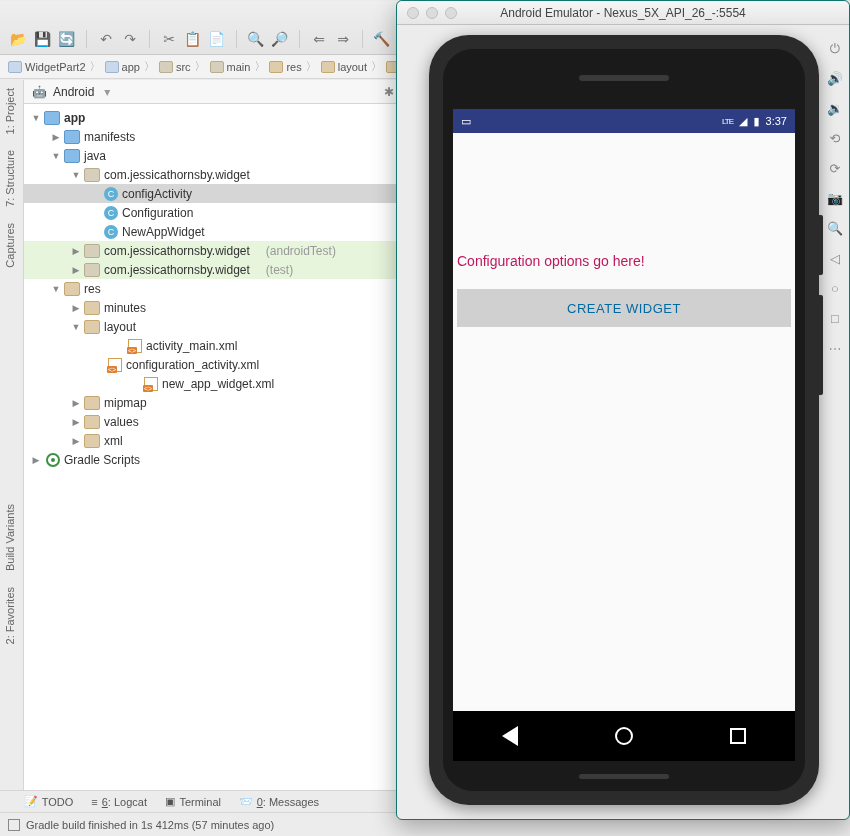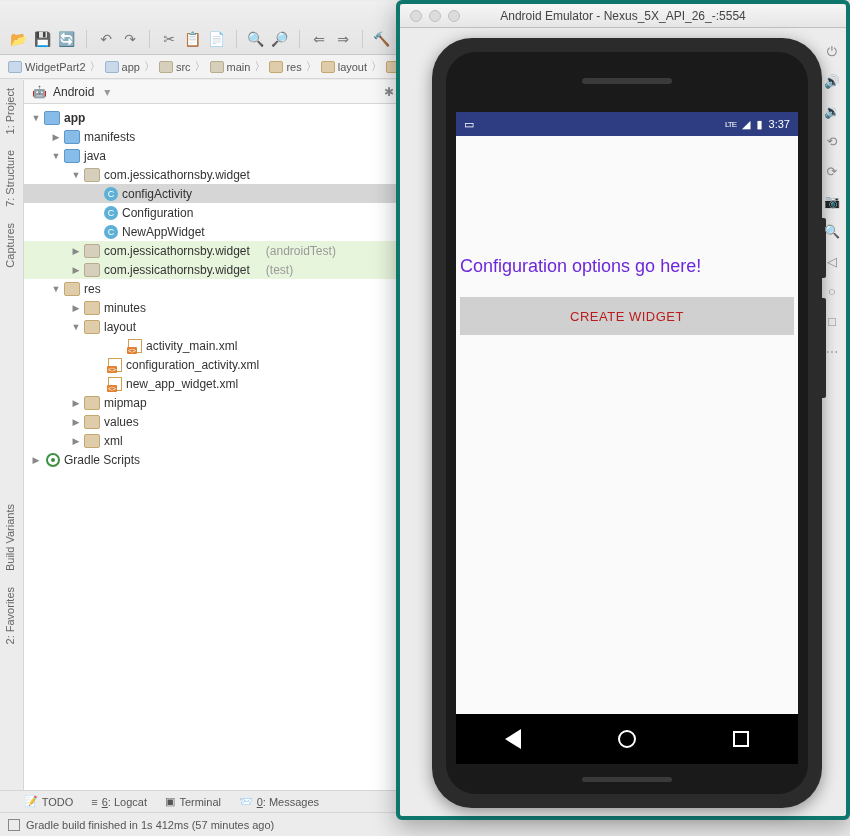--- a/index.html
+++ b/index.html
@@ -53,33 +53,33 @@
 .gutter-tab { writing-mode: vertical-rl; transform: rotate(180deg); font-size: 11px; color: #666; padding: 8px 4px; display: flex; align-items: center; gap: 4px; cursor: pointer; }
 
 
 .status { position: absolute; bottom: 0; left: 0; right: 0; height: 46px; background: #ececec; border-top: 1px solid #d6d6d6; }
 .status-tabs { display: flex; align-items: center; height: 22px; padding-left: 24px; gap: 18px; font-size: 11px; color: #555; border-bottom: 1px solid #d6d6d6; }
 .status-tab { display: flex; align-items: center; gap: 4px; cursor: pointer; }
 .status-msg { display: flex; align-items: center; height: 24px; padding-left: 8px; gap: 6px; font-size: 11px; color: #555; }
 .status-box { width: 12px; height: 12px; border: 1px solid #888; }
 
 
-.emu { position: absolute; top: 0; left: 396px; width: 454px; height: 820px; background: #ececec; border: 4px solid #0f766e; border-radius: 6px; box-shadow: 0 8px 24px rgba(0,0,0,0.3); }
+.emu { position: absolute; top: 0; left: 396px; width: 454px; height: 820px; background: #ececec; border: 1px solid #0f766e; border-radius: 6px; box-shadow: 0 8px 24px rgba(0,0,0,0.3); }
 .emu-titlebar { height: 24px; background: linear-gradient(#f6f6f6,#e6e6e6); border-bottom: 1px solid #c0c0c0; border-radius: 6px 6px 0 0; display: flex; align-items: center; justify-content: center; font-size: 12px; color: #444; position: relative; }
 .emu-dots { position: absolute; left: 10px; display: flex; gap: 7px; }
 .phone { position: absolute; top: 34px; left: 32px; width: 390px; height: 770px; background: #2b2b2b; border-radius: 40px; padding: 14px; box-shadow: 0 4px 16px rgba(0,0,0,0.4); }
 .phone-inner { width: 100%; height: 100%; background: #1a1a1a; border-radius: 30px; position: relative; overflow: hidden; }
 .speaker { position: absolute; top: 26px; left: 50%; transform: translateX(-50%); width: 90px; height: 6px; background: #3a3a3a; border-radius: 3px; }
 .screen { position: absolute; top: 60px; left: 10px; right: 10px; bottom: 80px; background: #fafafa; display: flex; flex-direction: column; }
 .android-status { height: 24px; background: #2e3d82; color: #fff; display: flex; align-items: center; justify-content: space-between; padding: 0 8px; font-size: 11px; }
 .android-status .right { display: flex; align-items: center; gap: 6px; }
 .sig { font-size: 8px; letter-spacing: -1px; }
 .app-content { flex: 1; padding: 0; color: #888; font-size: 13px; }
-.cfg-text { padding: 120px 12px 12px 4px; font-size: 18px; color: #6d28d9; }
-.create-btn { margin: 8px 4px; height: 38px; background: #d0d0d0; color: #b91c1c; display: flex; align-items: center; justify-content: center; font-size: 13px; letter-spacing: 0.5px; }
+.cfg-text { padding: 120px 12px 12px 4px; font-size: 14px; color: #be185d; }
+.create-btn { margin: 8px 4px; height: 38px; background: #d0d0d0; color: #0369a1; display: flex; align-items: center; justify-content: center; font-size: 13px; letter-spacing: 0.5px; }
 .navbar { position: absolute; bottom: 30px; left: 10px; right: 10px; height: 50px; background: #000; display: flex; align-items: center; justify-content: space-around; }
 .nav-back { width: 0; height: 0; border-top: 10px solid transparent; border-bottom: 10px solid transparent; border-right: 16px solid #fff; }
 .nav-home { width: 18px; height: 18px; border: 2px solid #fff; border-radius: 50%; }
 .nav-recent { width: 16px; height: 16px; border: 2px solid #fff; }
 .home-ind { position: absolute; bottom: 12px; left: 50%; transform: translateX(-50%); width: 90px; height: 5px; background: #3a3a3a; border-radius: 3px; }
 .phone-side { position: absolute; right: -4px; top: 180px; width: 4px; height: 60px; background: #2b2b2b; border-radius: 0 2px 2px 0; }
 .phone-side.s2 { top: 260px; height: 100px; }
 
 
 .emu-side { position: absolute; right: 2px; top: 30px; width: 24px; display: flex; flex-direction: column; gap: 14px; align-items: center; padding-top: 10px; }
@@ -246,21 +246,21 @@
       <span class="node-label">layout</span>
     </div>
   <div class="tree-row" style="padding-left:100px">
       <span class="xml-ic"></span>
       <span class="node-label">activity_main.xml</span>
     </div>
   <div class="tree-row" style="padding-left:80px">
       <span class="xml-ic"></span>
       <span class="node-label">configuration_activity.xml</span>
     </div>
-  <div class="tree-row" style="padding-left:80px">
+  <div class="tree-row" style="padding-left:116px">
       <span class="xml-ic"></span>
       <span class="node-label">new_app_widget.xml</span>
     </div>
   <div class="tree-row" style="padding-left:46px">
       <span class="arrow">▶</span>
       <span class="node-ic folder orange"></span>
       <span class="node-label">mipmap</span>
     </div>
   <div class="tree-row" style="padding-left:46px">
       <span class="arrow">▶</span>

